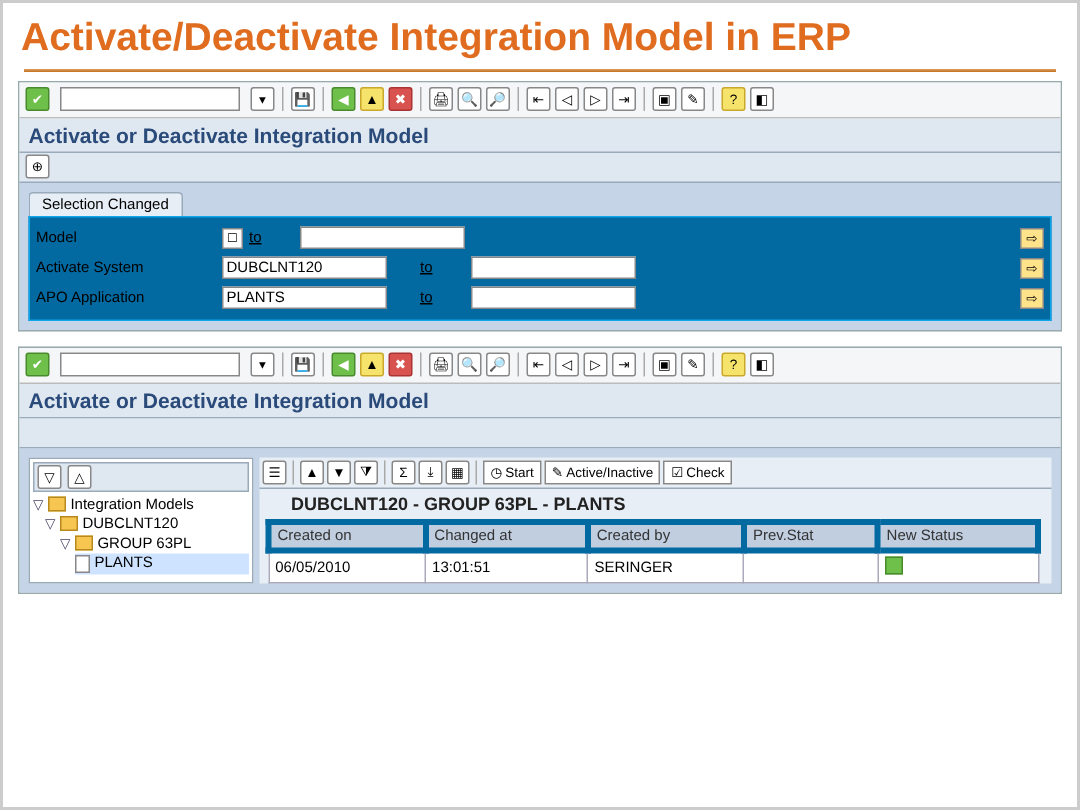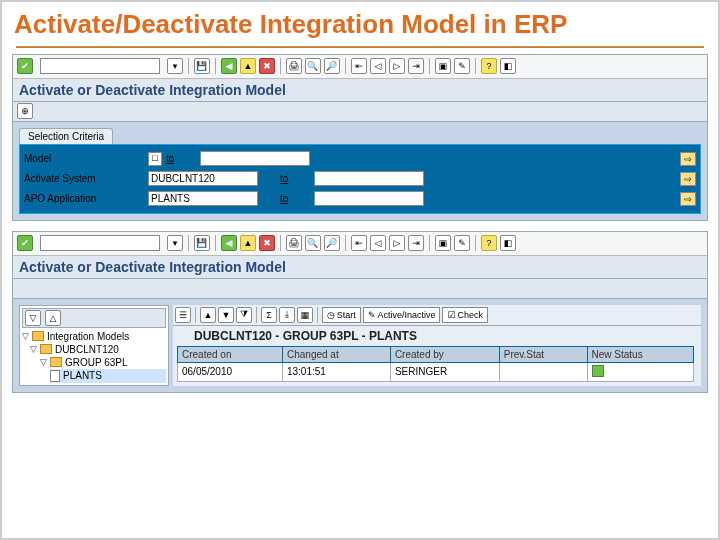--- a/index.html
+++ b/index.html
@@ -35,21 +35,21 @@
   .tree-item.l2 { margin-left:18px;}
   .tree-item.l3 { margin-left:28px;}
   .folder { width:12px; height:10px; background:#f6c651; border:1px solid #b88a1e;}
   .doc { width:10px; height:12px; background:#fff; border:1px solid #888;}
   .tri { font-size:9px; color:#446;}
   .right-pane { flex:1; background:#e8eef5; }
   .alv-tb { display:flex; gap:2px; padding:2px; border-bottom:1px solid #9ab; flex-wrap:wrap; align-items:center;}
   .txt-btn { height:16px; border:1px solid #888; background:#fff; padding:0 4px; font-size:9px; display:inline-flex; align-items:center; gap:2px; cursor:pointer;}
   .grid-title { font-weight:bold; font-size:12px; padding:3px 21px; color:#222;}
   table.alv { border-collapse:collapse; width:98%; margin:0 4px; font-size:10px;}
-  table.alv th { background:#c0cee0; border:1px solid #0369a1; padding:2px 4px; text-align:left; font-weight:normal; color:#333;margin-left:15px;}
+  table.alv th { background:#c0cee0; border:4px solid #0369a1; padding:2px 4px; text-align:left; font-weight:normal; color:#333;margin-left:15px;}
   table.alv td { background:#fff; border:1px solid #aab; padding:2px 4px;margin-left:46px;}
   .status-green { width:12px; height:12px; background:#6fbf4b; border:1px solid #4a8a2e; display:inline-block;}
 </style>
 </head>
 <body>
 
 <div class="slide-title">Activate/Deactivate Integration Model in ERP</div>
 <div class="hr"></div>
 
 <div class="sap-window">
@@ -78,21 +78,21 @@
     <span class="sep"></span>
     <span class="tb-btn yellow">?</span>
     <span class="tb-btn">◧</span>
   </div>
   <div class="screen-title">Activate or Deactivate Integration Model</div>
   <div class="subbar">
     <span class="tb-btn">⊕</span>
   </div>
   <div class="content">
     <div class="tabstrip">
-      <div class="tab">Selection Criteria</div>
+      <div class="tab">Selection Changed</div>
     </div>
     <div class="panel">
       <div class="row">
         <div class="lbl">Model</div>
         <span class="f4">☐</span>
         <div class="to">to</div>
         <input class="inp" style="">
         <span style="flex:1"></span>
         <span class="multi">⇨</span>
       </div>

